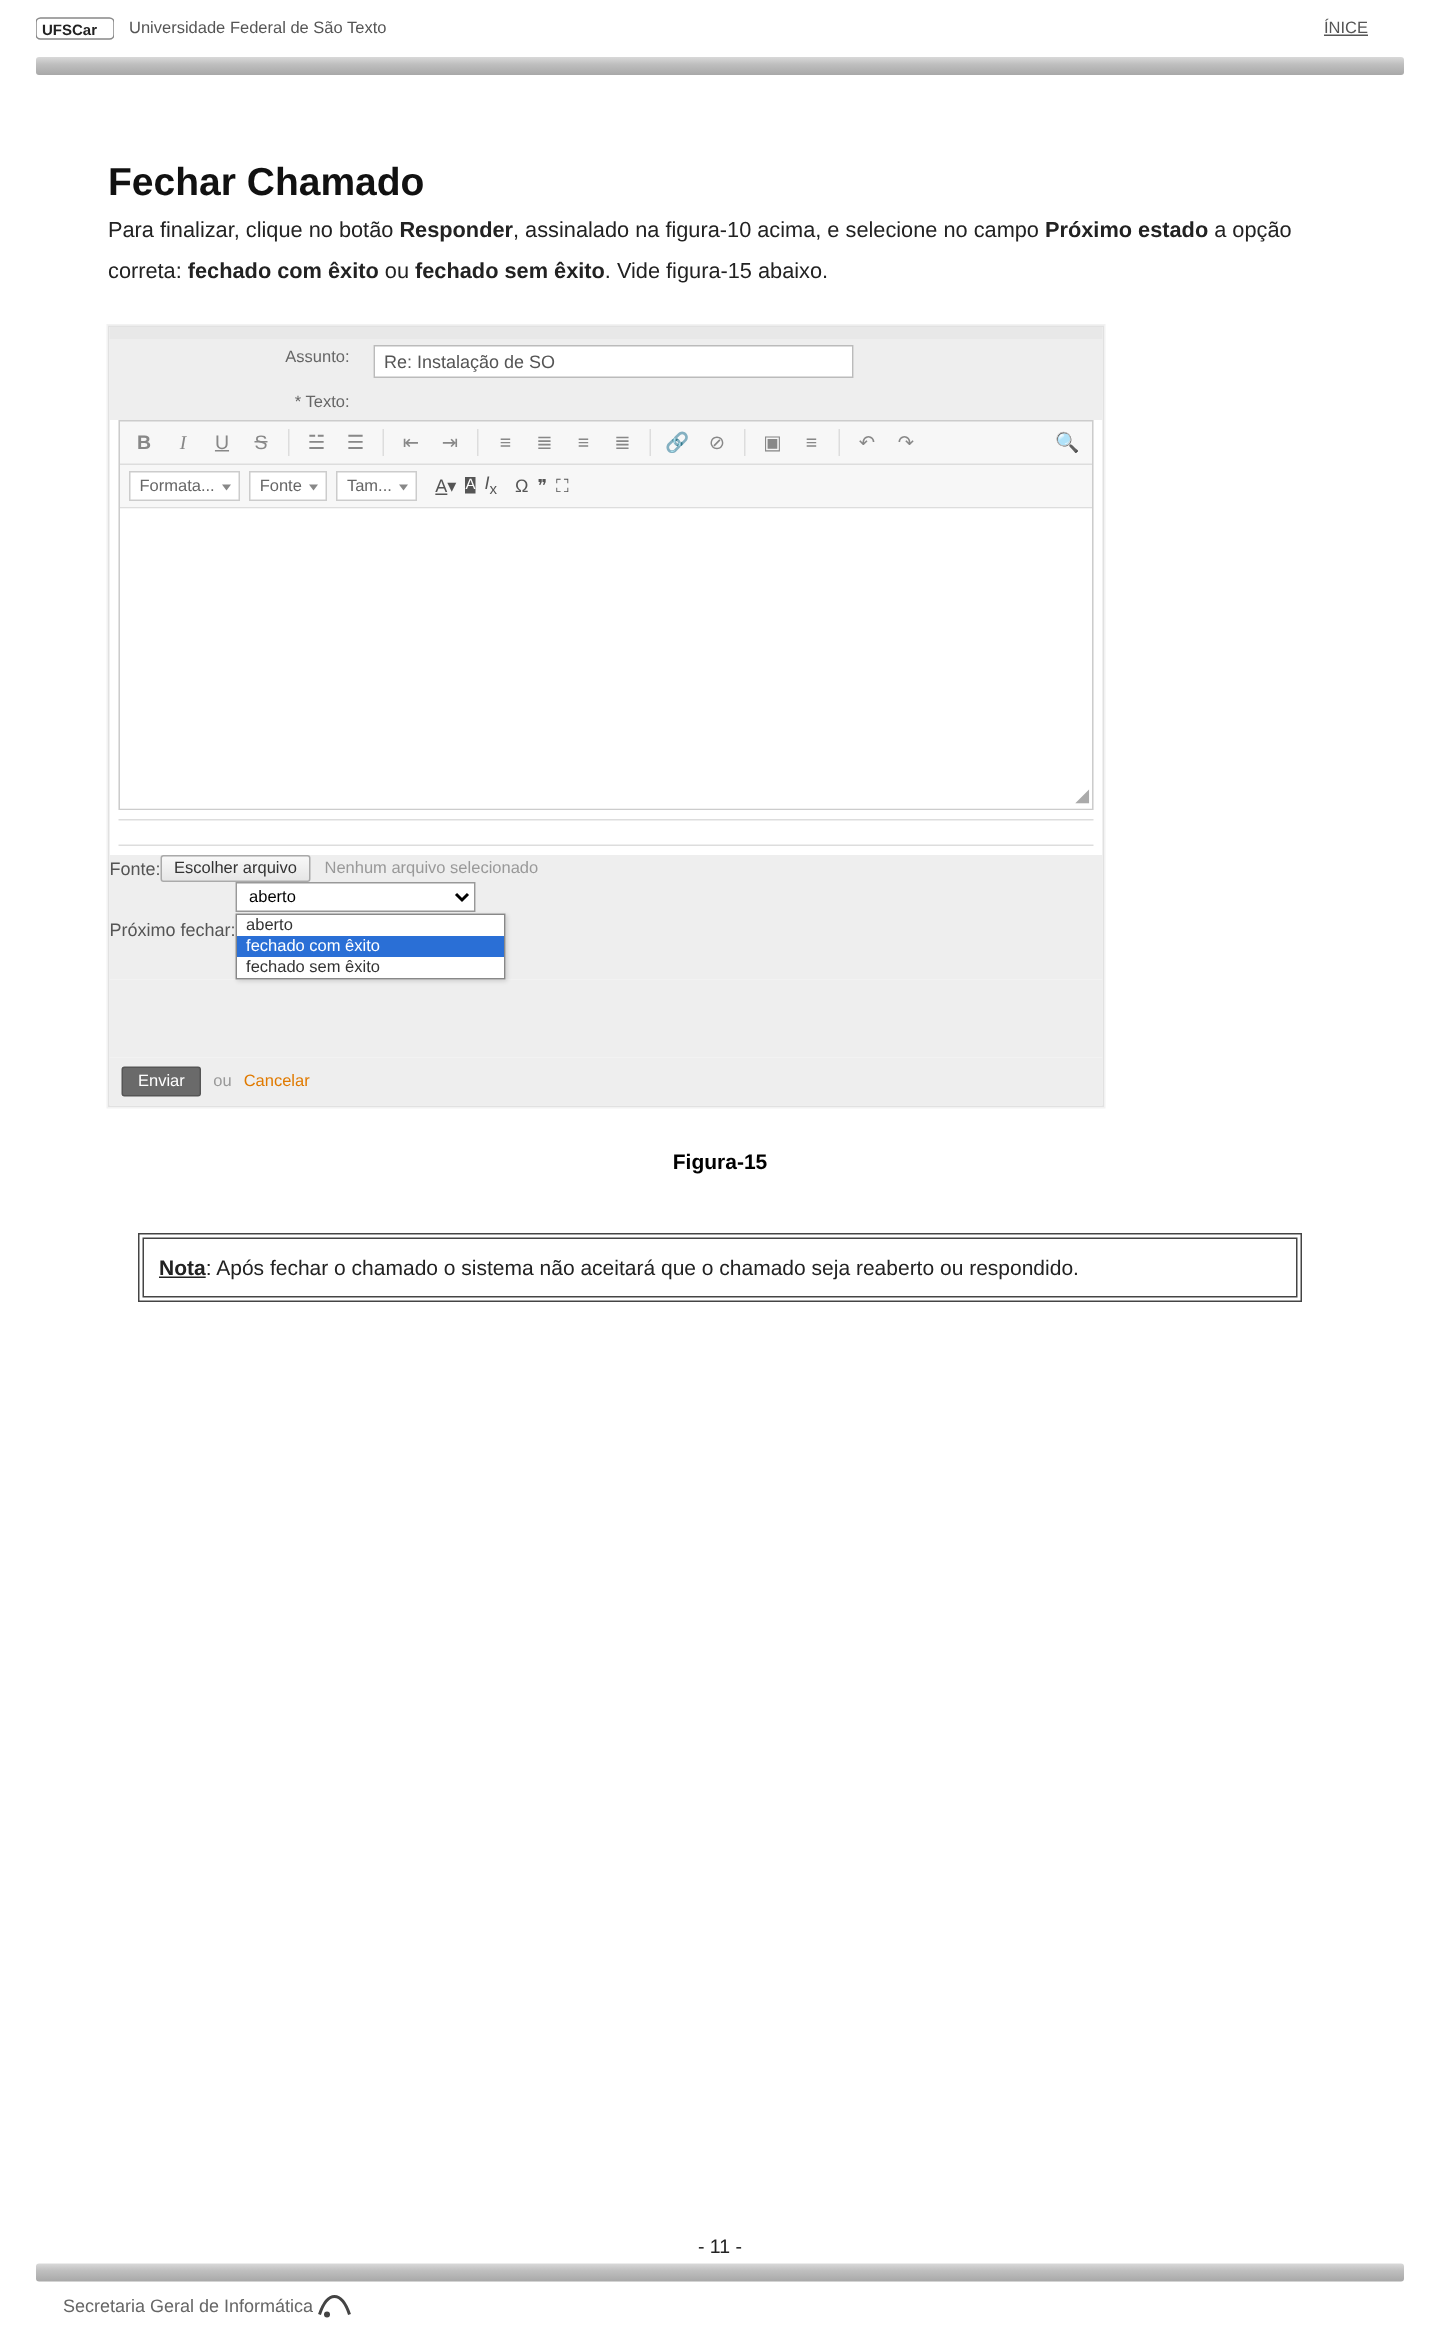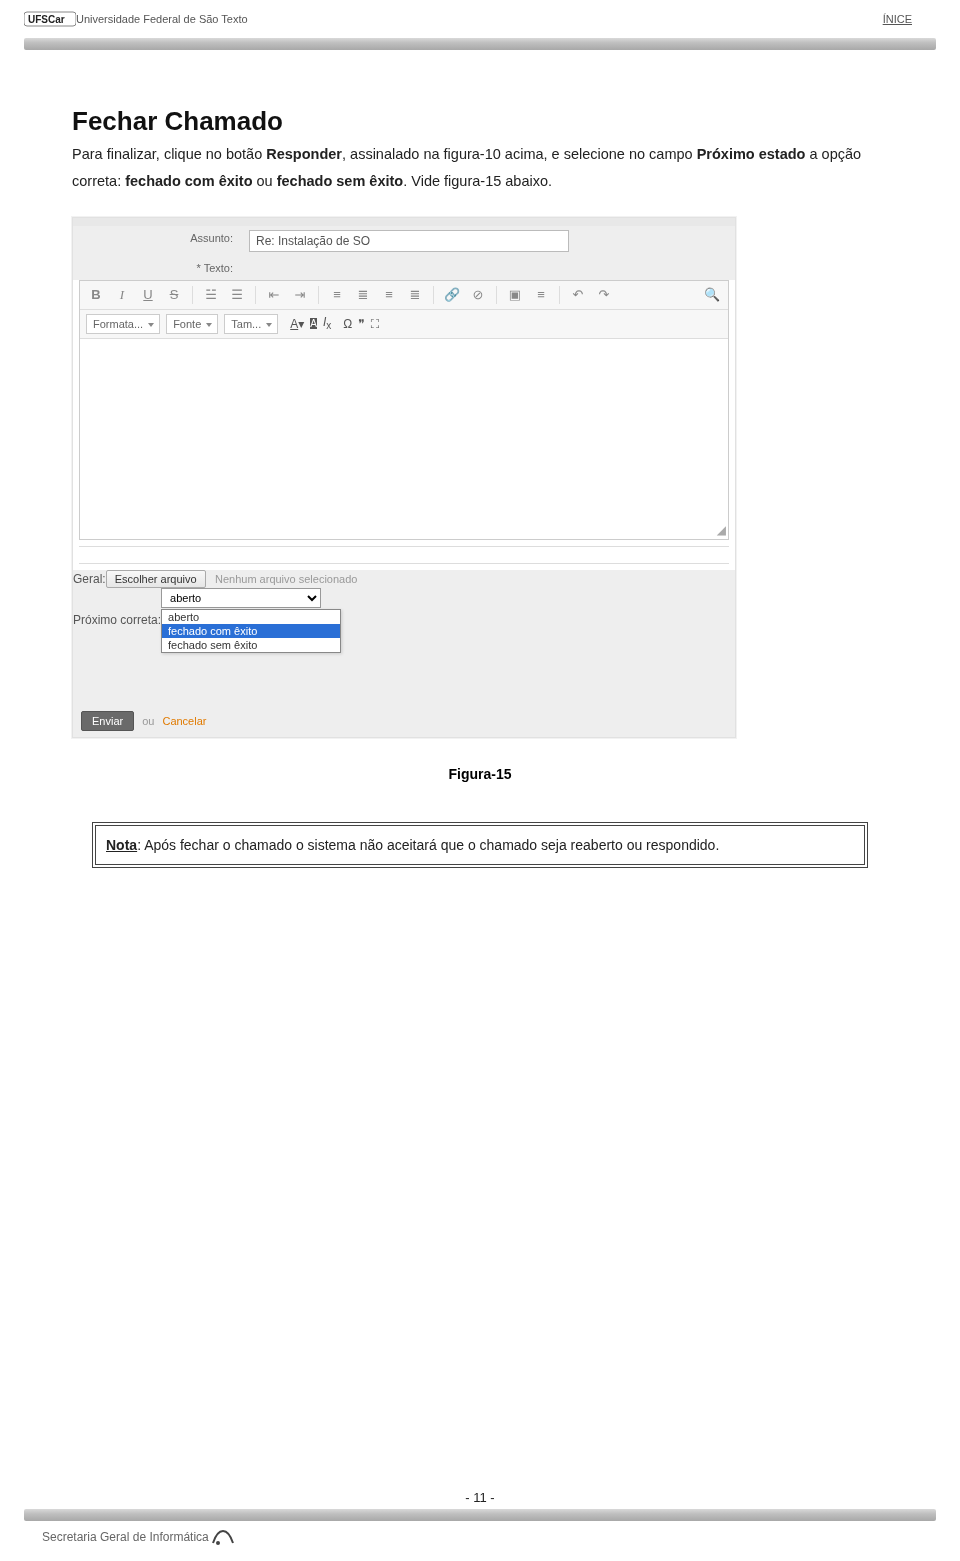--- a/index.html
+++ b/index.html
@@ -12,20 +12,21 @@
   }
   .page-header {
     display: flex;
     align-items: center;
     padding: 8px 24px 4px 24px;
     justify-content: space-between;
   }
   .logo-box {
     display: flex;
     align-items: center;
+    gap: 10px;
   }
   .logo-svg { width: 52px; height: 22px; }
   .univ-name {
     font-size: 11px;
     color: #555;
   }
   .inice {
     font-size: 11px;
     color: #555;
     padding-right: 24px;
@@ -350,29 +351,29 @@
         <span class="btn">⛶</span>
       </div>
       <div class="rte-area">
         <span class="resize">◢</span>
       </div>
     </div>
 
     <div class="thin-strip"></div>
 
     <div class="attach-row">
-      <div class="label-col">Geral:</div>
+      <div class="label-col">Fonte:</div>
       <div class="field-col">
         <span class="file-btn">Escolher arquivo</span>
         <span class="file-hint">Nenhum arquivo selecionado</span>
       </div>
     </div>
 
     <div class="state-row">
-      <div class="label-col">Próximo correta:</div>
+      <div class="label-col">Próximo fechar:</div>
       <div class="field-col" style="padding-bottom:0;">
         <div style="display:flex;align-items:center;">
           <select class="select-native" style="width:160px;">
             <option>aberto</option>
           </select>
         </div>
         <div class="dropdown-open">
           <div class="opt">aberto</div>
           <div class="opt sel">fechado com êxito</div>
           <div class="opt">fechado sem êxito</div>

